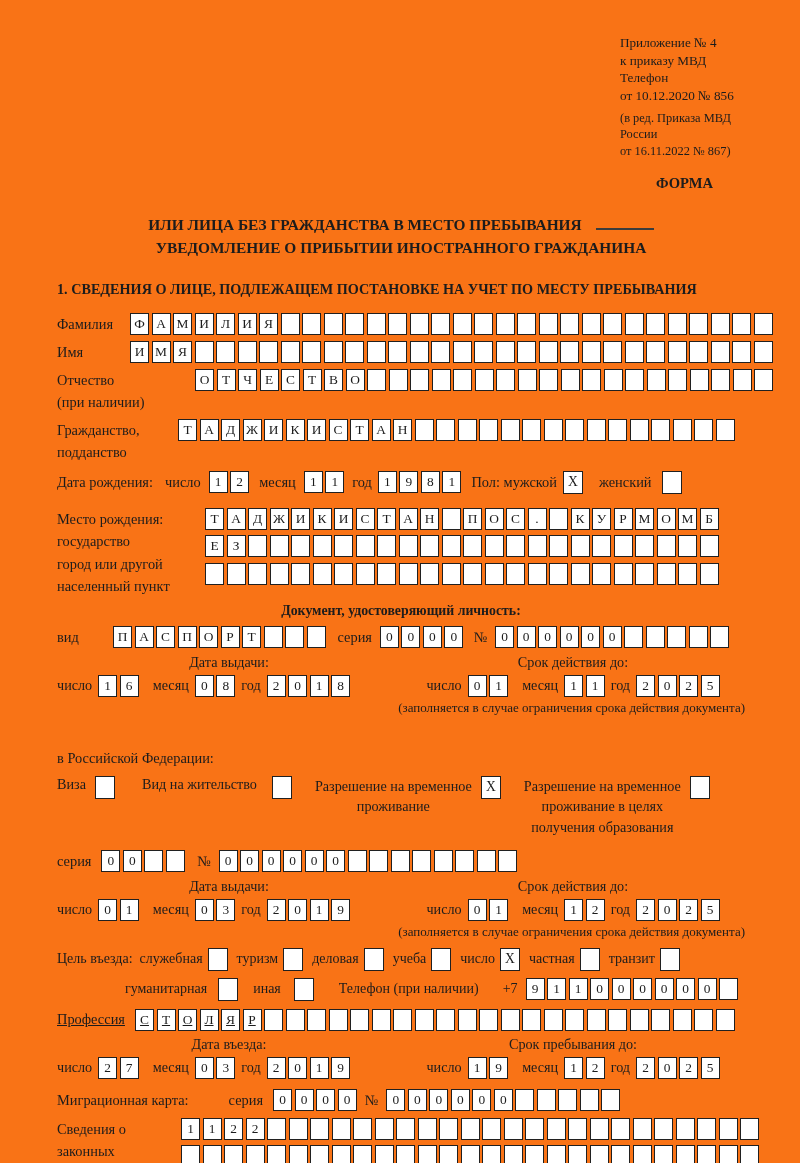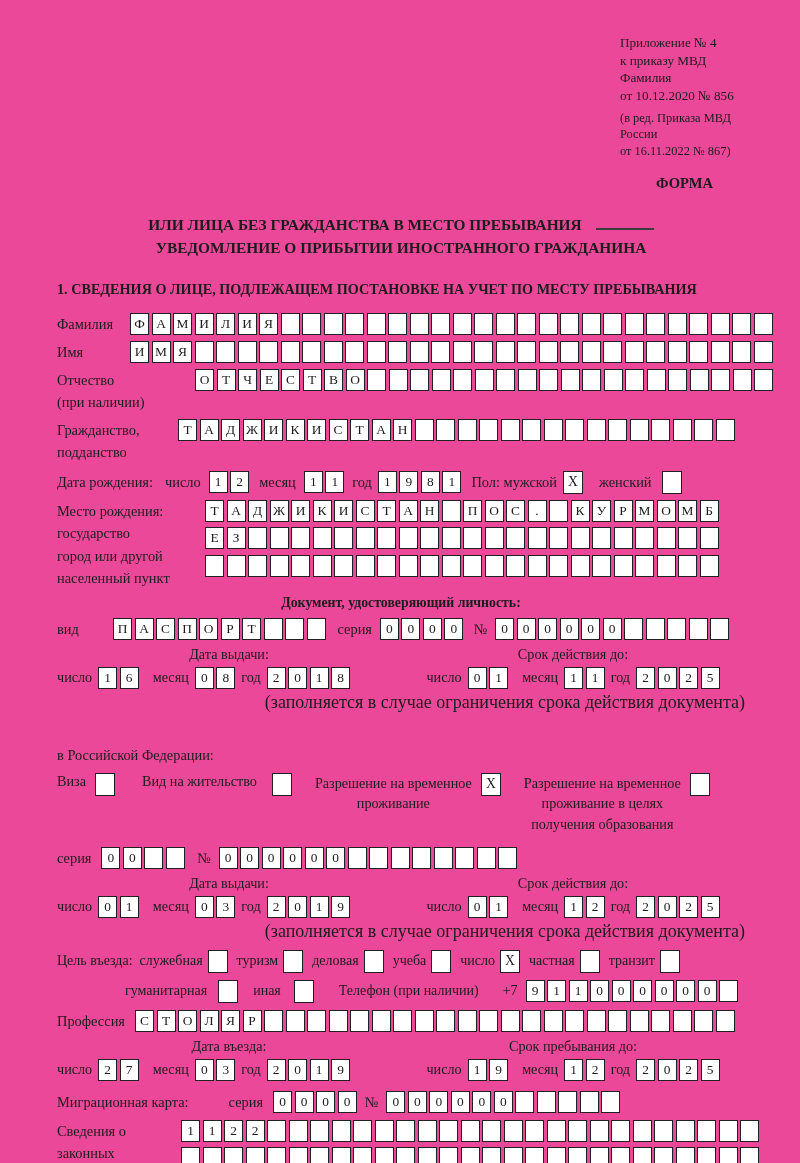--- a/index.html
+++ b/index.html
@@ -1,18 +1,18 @@
 <!DOCTYPE html>
 <html><head>
 <meta charset="utf-8">
 <style>
   html,body{margin:0;padding:0;background:#ffffff;}
   .page{
     width:800px;height:1163px;box-sizing:border-box;
-    background:#ec4899;color:#1c1c1c;
+    background:#f97316;color:#1c1c1c;
     padding:34px 55px 16px 57px;overflow:hidden;
     font-family:"Liberation Serif","DejaVu Serif",serif;
   }
   
   .appendix{margin-left:563px;font-size:13.2px;line-height:1.34;}
   .appendix .edition{font-size:12.4px;margin-top:5px;line-height:1.34;}
   .forma{text-align:right;padding-right:32px;font-weight:bold;font-size:14.6px;margin-top:15px;}
   
   .title{text-align:center;font-weight:bold;font-size:15.4px;margin-top:21px;line-height:1.5;}
   .blank-underline{display:inline-block;width:58px;border-bottom:2px solid #3c3c3c;margin-left:14px;}
@@ -31,39 +31,39 @@
   .ilabel{font-size:14.4px;line-height:23px;flex:none;}
   .g6{margin-left:6px}.g8{margin-left:8px}.g10{margin-left:10px}.g12{margin-left:12px}
   .g16{margin-left:16px}.g24{margin-left:24px}.g40{margin-left:40px}
   
   .dochead{text-align:center;font-weight:bold;font-size:13.8px;margin:3px 0 7px;}
   
   .dates{display:flex;margin-bottom:2px;margin-top:4px;}
   .dcol{width:50%;}
   .dhead{text-align:center;font-size:14.2px;margin-bottom:4px;}
   .dvals{display:flex;align-items:center;gap:6px;font-size:14.2px;}
-  .note{font-size:18px;text-align:right;margin:3px 0 8px;}
+  .note{font-size:13px;text-align:right;margin:3px 0 8px;}
   .para{font-size:14.4px;line-height:1.6;margin:2px 0 6px;}
   
   .optrow{display:flex;align-items:flex-start;gap:17px;margin:4px 0 12px;font-size:14.2px;}
   .opt{display:flex;align-items:flex-start;gap:9px;}
   .olines{text-align:center;line-height:1.45;}
   
   .prow{display:flex;align-items:center;margin-bottom:7px;font-size:14px;flex-wrap:nowrap;}
   .popt{display:flex;align-items:center;gap:5px;margin-right:9px;}
   .p2indent{margin-left:68px;}
 </style>
 </head>
 <body>
 
 <div class="page">
 
   <div class="appendix">
     <div>Приложение № 4</div>
-    <div>к приказу МВД Фамилия</div>
+    <div>к приказу МВД Телефон</div>
     <div>от 10.12.2020 № 856</div>
     <div class="edition">
       <div>(в ред. Приказа МВД России</div>
       <div>от 16.11.2022 № 867)</div>
     </div>
   </div>
 
   <div class="forma">ФОРМА</div>
 
   <div class="title">
@@ -236,21 +236,21 @@
         <span class="cell">9</span>
         <span class="cell">8</span>
         <span class="cell">1</span>
       </span>
     <span class="ilabel g10">Пол: мужской</span>
     <span class="cbox g6">X</span>
     <span class="ilabel g16">женский</span>
     <span class="cbox g10"></span>
   </div>
 
-  <div class="frow" style="margin-top:6px;">
+  <div class="frow" style="margin-top:14px;">
     <div class="flabel lw4">
       <div>Место рождения:</div>
       <div>государство</div>
       <div>город или другой</div>
       <div>населенный пункт</div>
     </div>
     <div class="cellcol">
       <div class="cells">
           <span class="cell">Т</span>
           <span class="cell">А</span>
@@ -575,21 +575,21 @@
         <span class="cell">0</span>
         <span class="cell">0</span>
         <span class="cell">0</span>
         <span class="cell">0</span>
         <span class="cell">0</span>
         <span class="cell">0</span>
         <span class="cell"></span>
       </span>
   </div>
 
-  <div class="frow" style="align-items:center;">
+  <div class="frow" style="align-items:flex-end;text-decoration:underline;">
     <div class="flabel" style="width:78px;">Профессия</div>
     <div class="cells">
         <span class="cell">С</span>
         <span class="cell">Т</span>
         <span class="cell">О</span>
         <span class="cell">Л</span>
         <span class="cell">Я</span>
         <span class="cell">Р</span>
         <span class="cell"></span>
         <span class="cell"></span>

